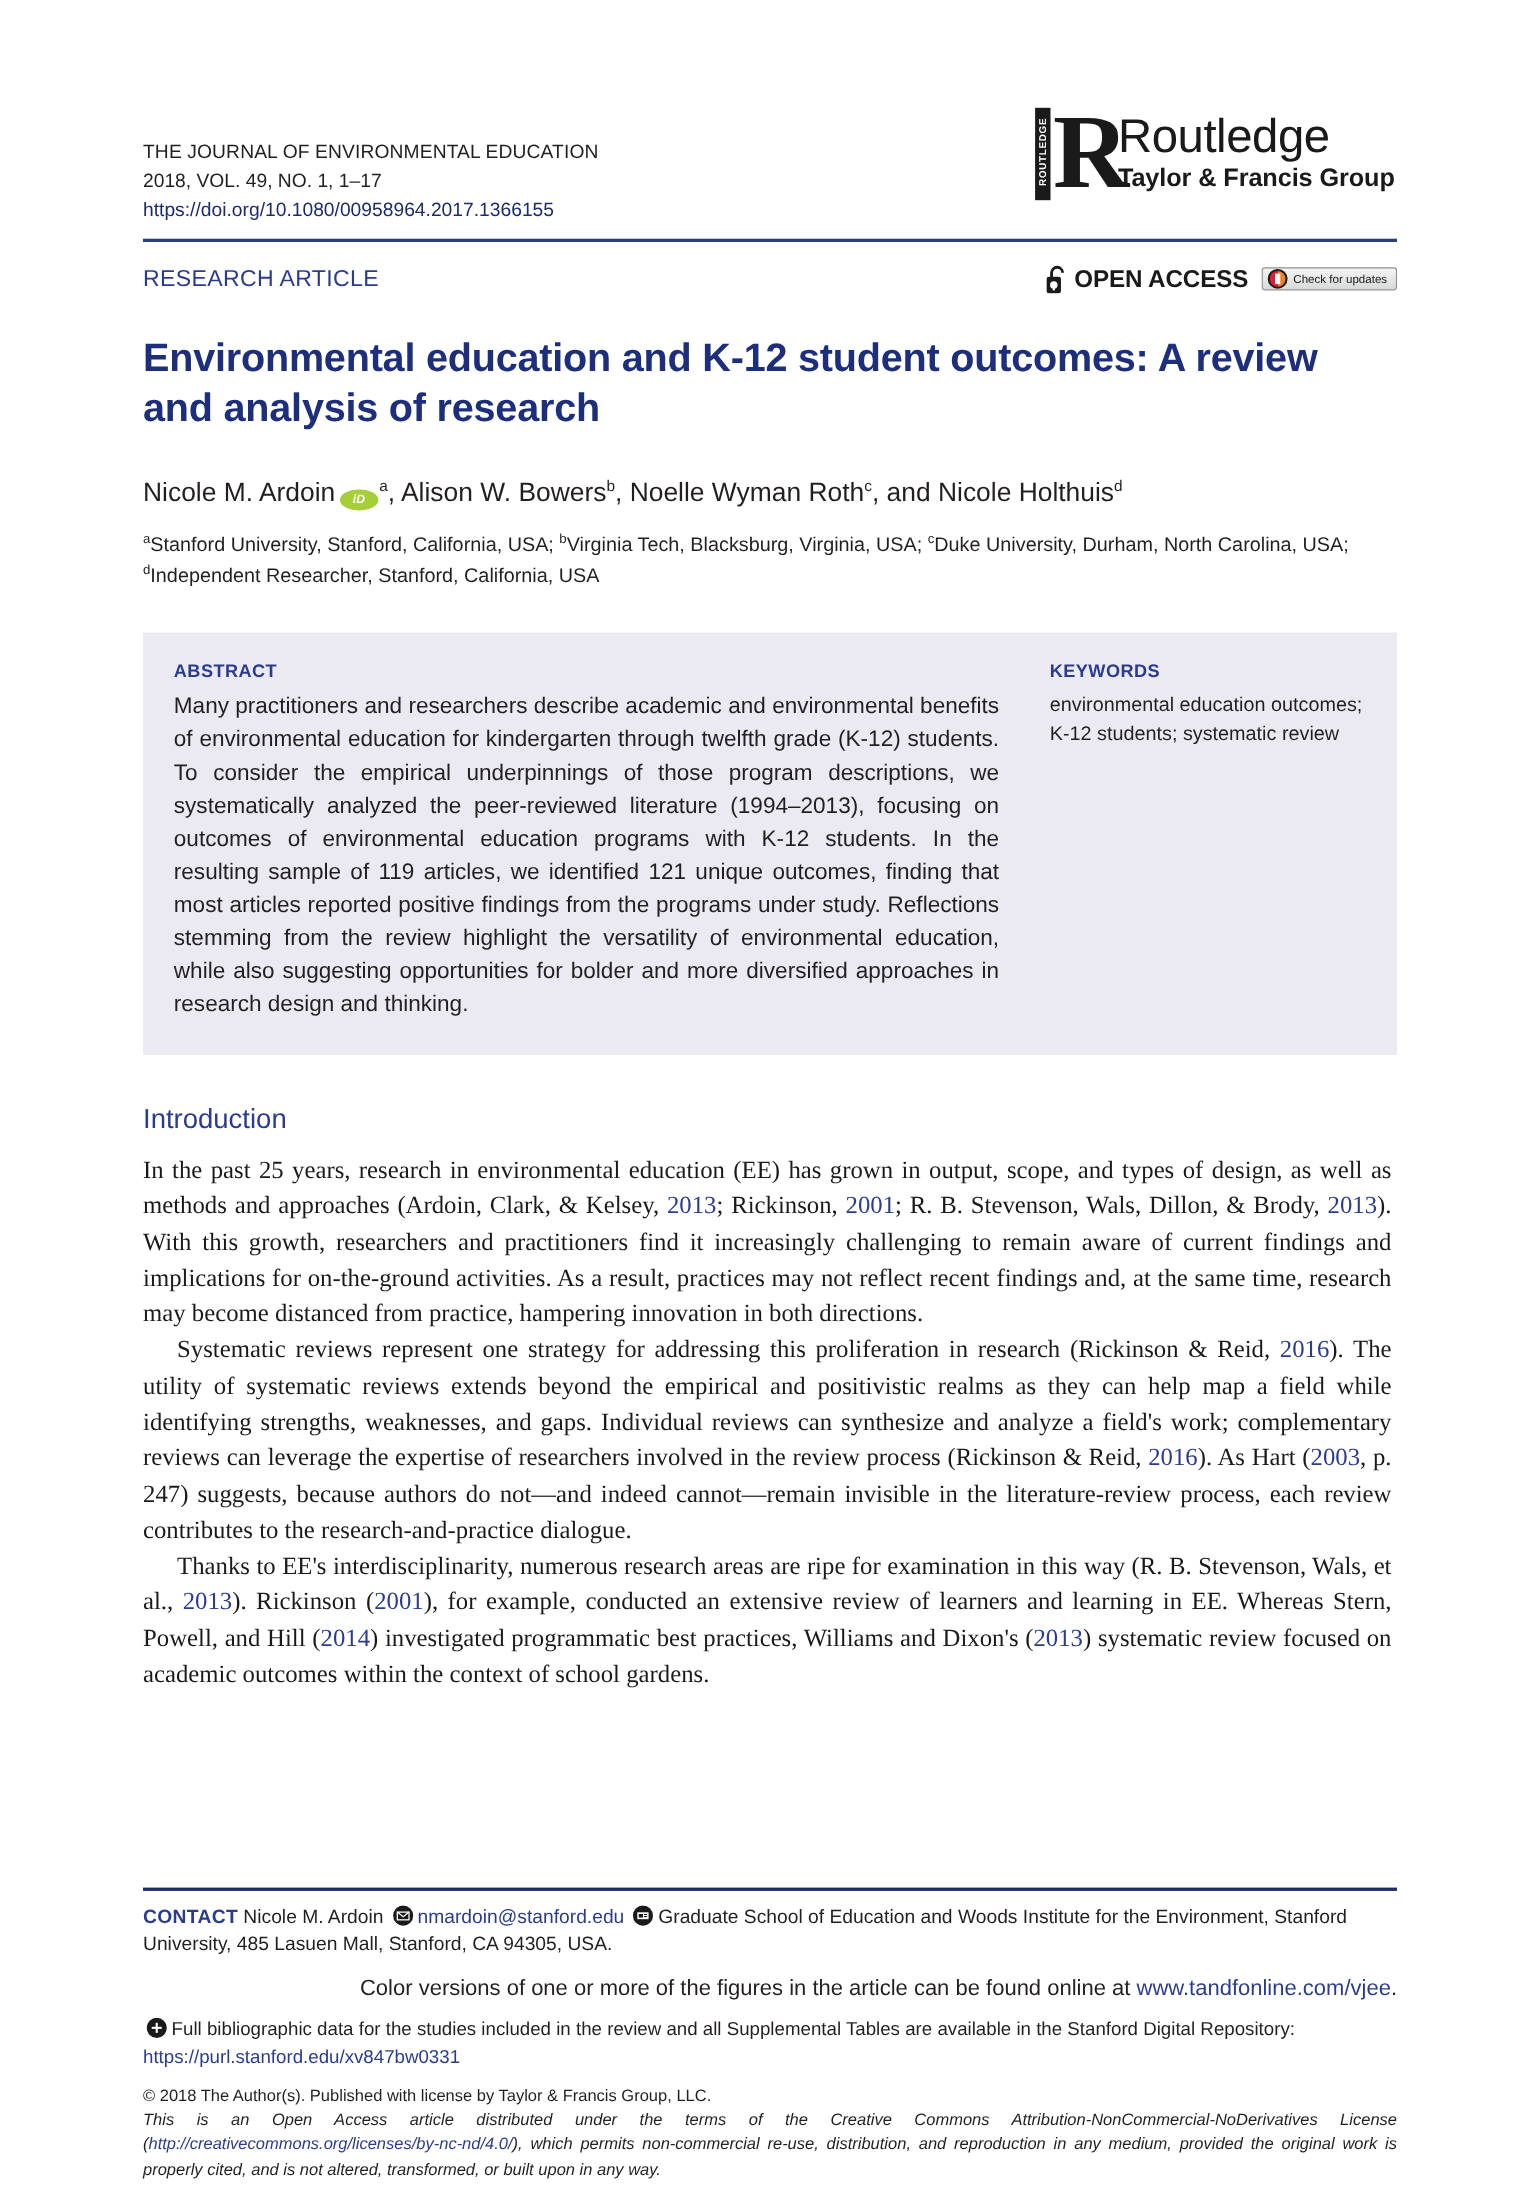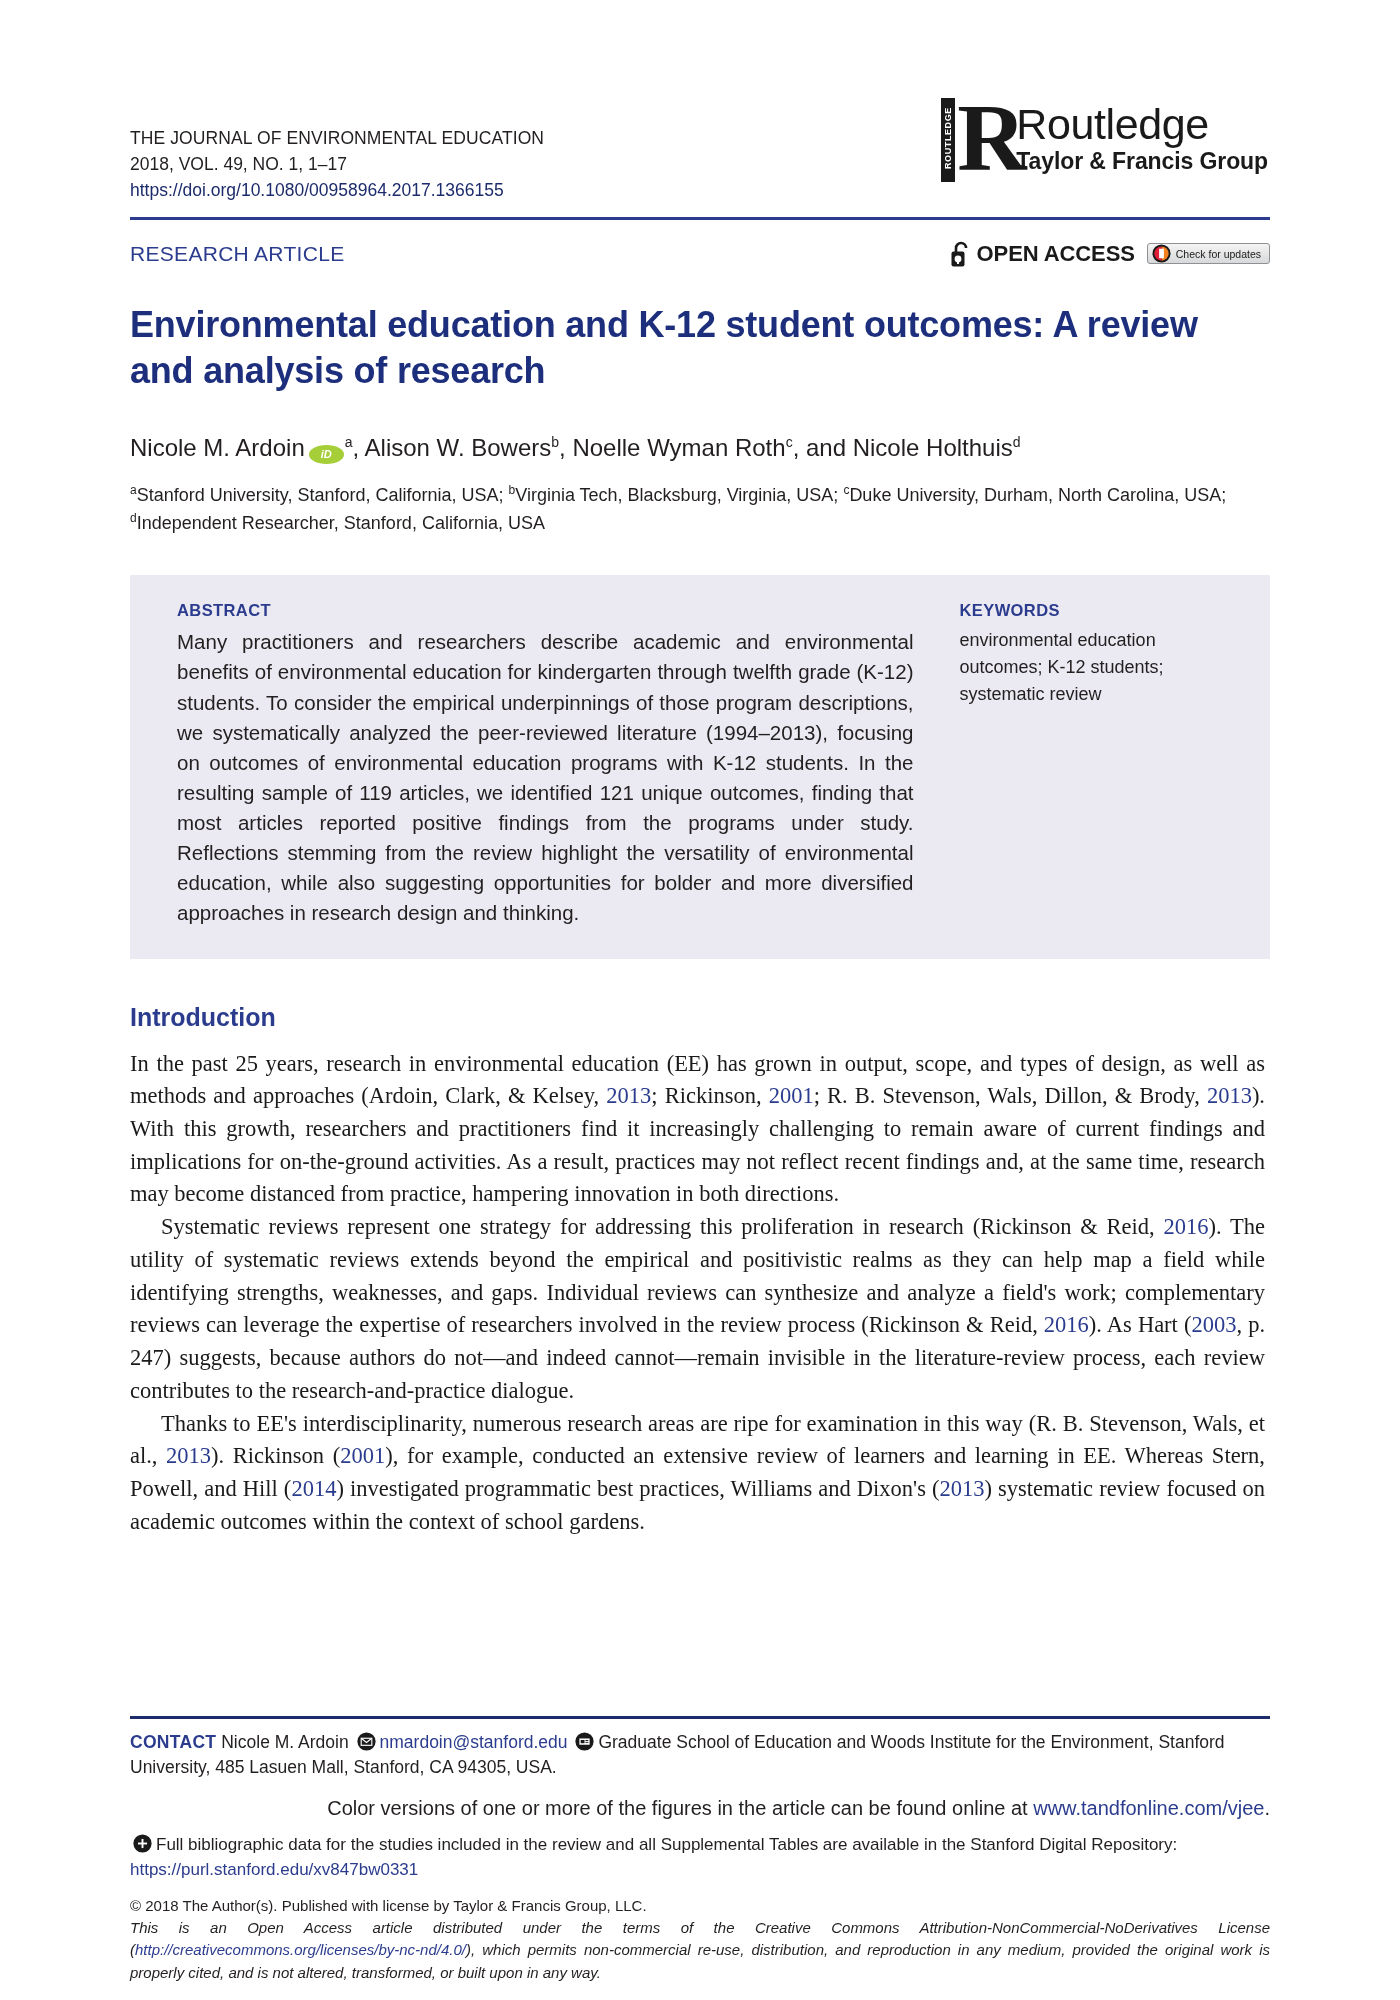--- a/index.html
+++ b/index.html
@@ -196,21 +196,21 @@
     margin-top: 17px;
     max-width: 1120px;
   }
   .affil sup { font-size: 12px; }
 
   
   .abs-wrap {
     display: flex;
     margin-top: 38px;
     background: #ebeaf2;
-    padding: 26px 30px 30px 47px;
+    padding: 26px 30px 30px 28px;
     box-sizing: border-box;
     width: 1140px;
   }
   .abs-col { width: 800px; padding-right: 28px; box-sizing: border-box; }
   .kw-col  { width: 312px; padding-left: 18px; box-sizing: border-box; }
   .sec-label {
     font-size: 16.5px;
     font-weight: bold;
     color: #2b3c8e;
     letter-spacing: .4px;
@@ -224,21 +224,21 @@
   }
   .kw-text {
     font-size: 18px;
     line-height: 1.5;
     color: #231f20;
   }
 
   
   .h2 {
     font-size: 25px;
-    font-weight: bold;
+    font-weight: normal;
     color: #2b3c8e;
     margin-top: 44px;
     margin-bottom: 16px;
   }
   .body-text {
     font-family: "Liberation Serif", serif;
     font-size: 22.5px;
     line-height: 1.455;
     text-align: justify;
     color: #1a1a1a;

